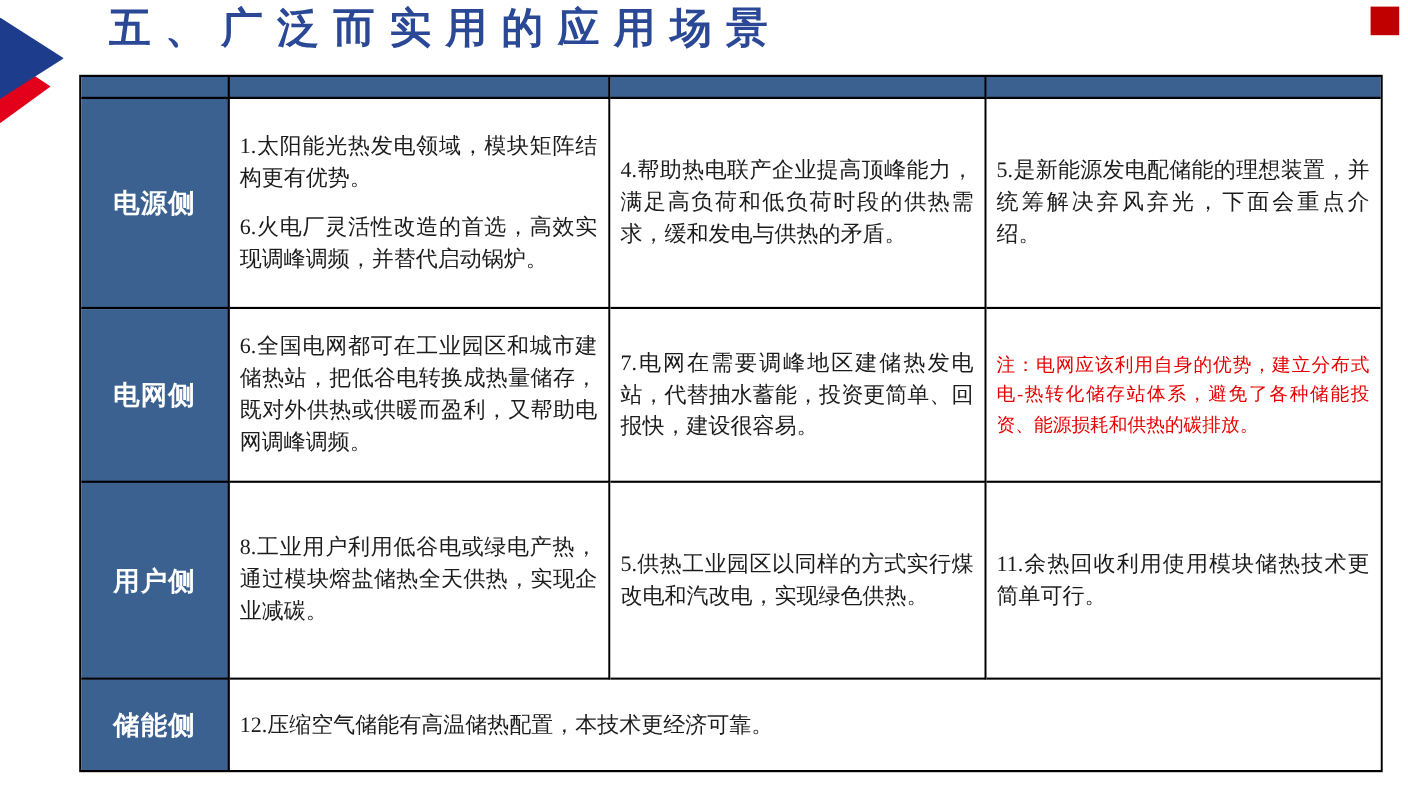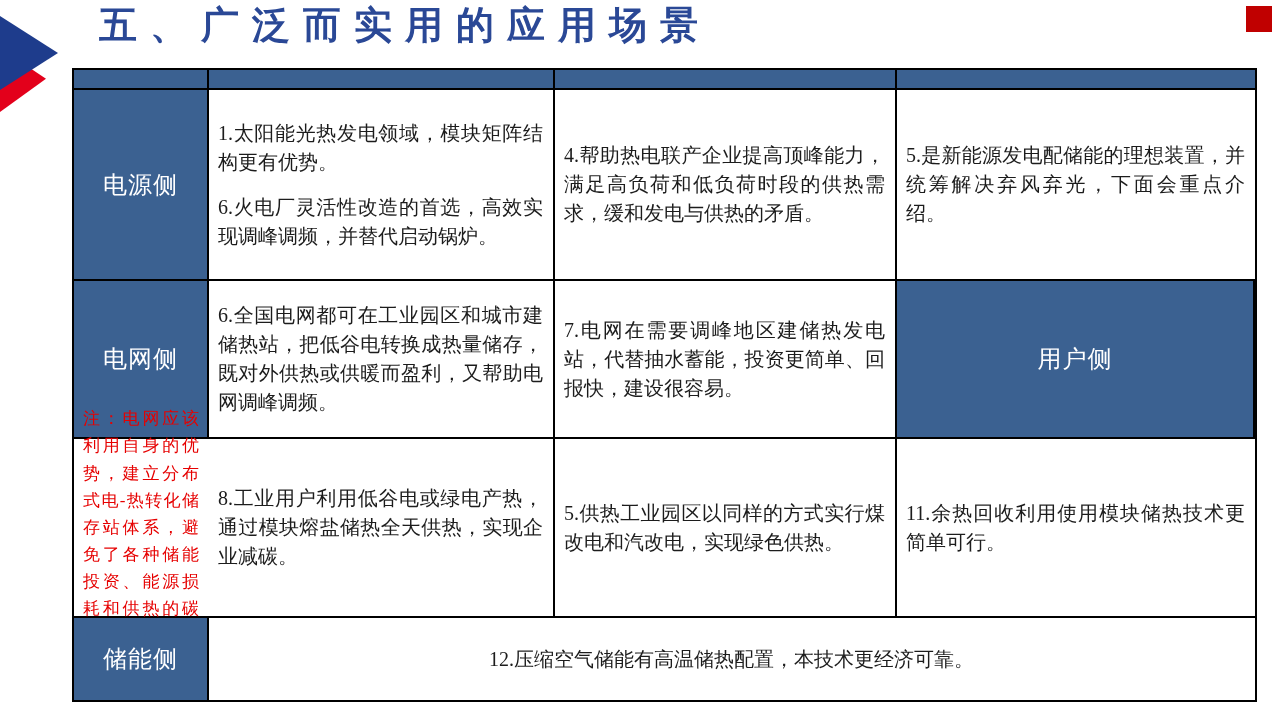--- a/index.html
+++ b/index.html
@@ -38,27 +38,27 @@
     display:grid;
     grid-template-columns:135px 346px 342px 1fr;
     grid-template-rows:20px 191px 158px 179px 1fr;
   }
   .cell {
     box-sizing:border-box;
     border-right:2px solid #000; border-bottom:2px solid #000;
     min-width:0; min-height:0;
   }
   .last-col { border-right:none; }
-  .last-row { border-bottom:none;align-items:center; }
+  .last-row { border-bottom:none; }
 
   .band { background:var(--header-blue,#3b6191); }
 
   .rowhdr {
     background:var(--header-blue,#3b6191); color:#ffffff;
-    font-weight:normal; font-size:24px; letter-spacing:1px;
+    font-weight:bold; font-size:24px; letter-spacing:1px;
     display:flex; align-items:center; justify-content:center;
   }
 
   .content {
     background:#fff; padding:4px 10px 4px 9px;
     display:flex; flex-direction:column; justify-content:center;
     font-size:20px; line-height:1.45; color:#1c1c1c;
     text-align:justify; text-justify:inter-character;
   }
   .content p { margin:8px 0; }
@@ -98,25 +98,25 @@
     <p>5.是新能源发电配储能的理想装置，并统筹解决弃风弃光，下面会重点介绍。</p>
   </div>
 
   <div class="cell rowhdr">电网侧</div>
   <div class="cell content">
     <p>6.全国电网都可在工业园区和城市建储热站，把低谷电转换成热量储存，既对外供热或供暖而盈利，又帮助电网调峰调频。</p>
   </div>
   <div class="cell content">
     <p>7.电网在需要调峰地区建储热发电站，代替抽水蓄能，投资更简单、回报快，建设很容易。</p>
   </div>
-  <div class="cell rowhdr">用户侧</div>
-
   <div class="cell content note-cell last-col">
     <p>注：电网应该利用自身的优势，建立分布式电-热转化储存站体系，避免了各种储能投资、能源损耗和供热的碳排放。</p>
   </div>
+
+  <div class="cell rowhdr">用户侧</div>
   <div class="cell content">
     <p>8.工业用户利用低谷电或绿电产热，通过模块熔盐储热全天供热，实现企业减碳。</p>
   </div>
   <div class="cell content">
     <p>5.供热工业园区以同样的方式实行煤改电和汽改电，实现绿色供热。</p>
   </div>
   <div class="cell content last-col">
     <p>11.余热回收利用使用模块储热技术更简单可行。</p>
   </div>
 

